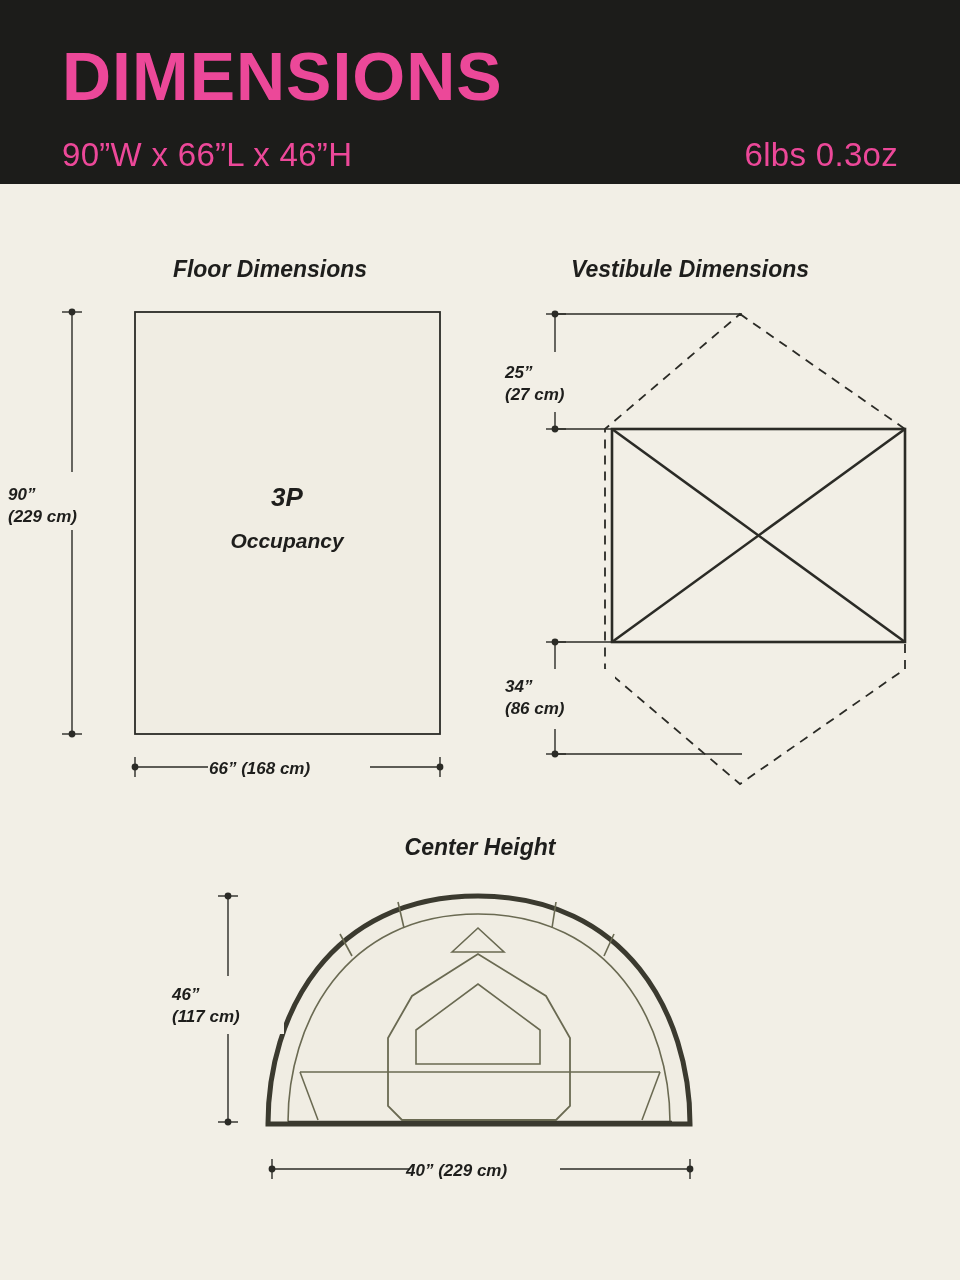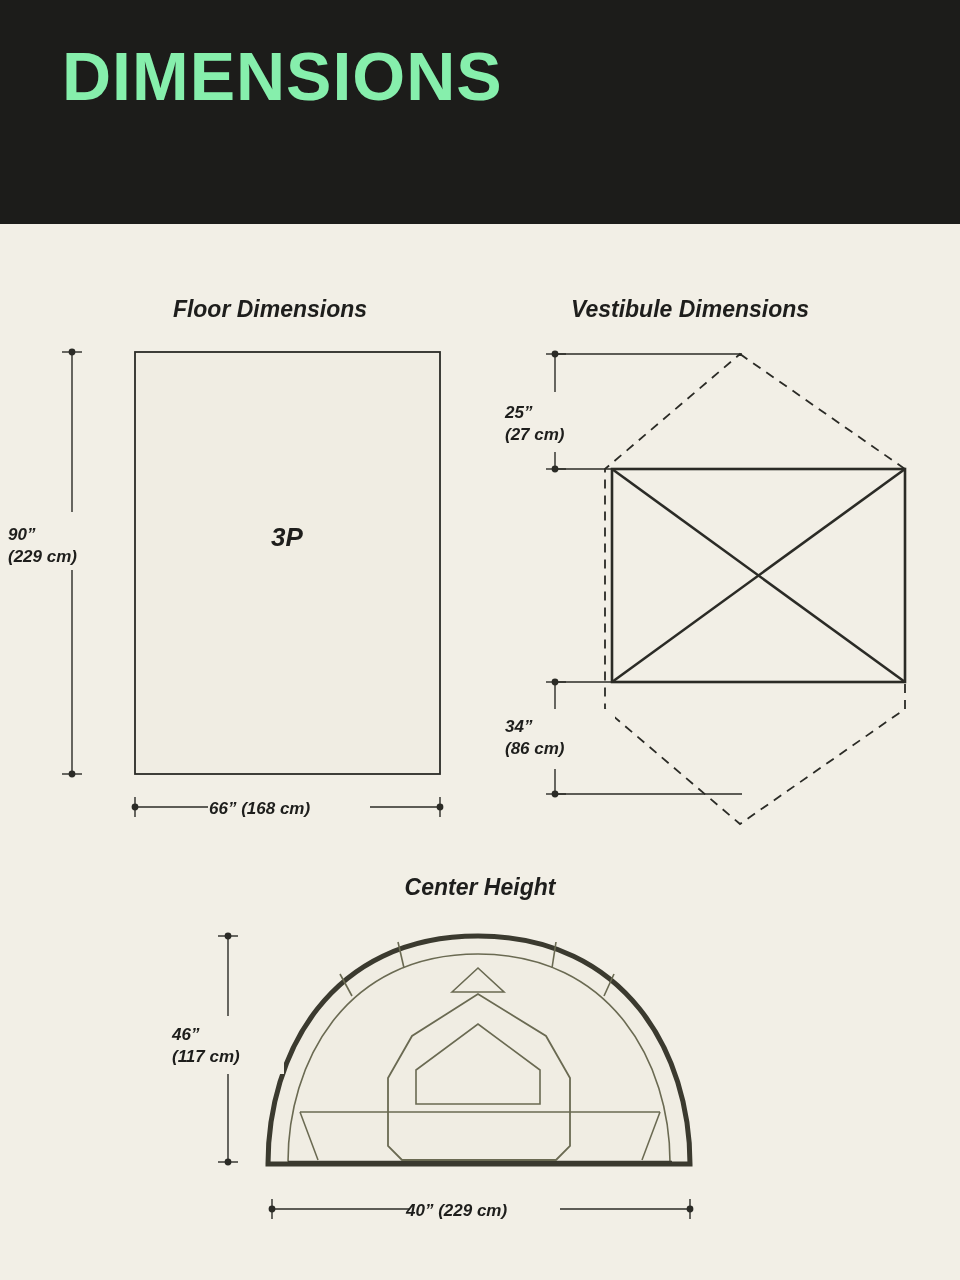--- a/index.html
+++ b/index.html
@@ -12,22 +12,22 @@
     background: #f2efe6;
     font-family: "Liberation Sans", sans-serif;
     color: #1e1e1c;
     overflow: hidden;
     position: relative;
   }
 
   
   .header {
     background: #1c1c1a;
-    color: #86efac;
-    height: 224px;
+    color: #ec4899;
+    height: 184px;
     box-sizing: border-box;
     padding: 42px 56px 0 62px;
     position: relative;
   }
   .header-title {
     font-size: 68px;
     font-weight: bold;
     letter-spacing: 1px;
     line-height: 1.0;
     margin: 0;
@@ -96,20 +96,24 @@
     font-weight: bold;
     text-align: center;
     width: 300px;
   }
 </style>
 </head>
 <body>
 
 <div class="header">
   <div class="header-title">DIMENSIONS</div>
+  <div class="header-sub-row">
+    <div class="header-dims">90”W x 66”L x 46”H</div>
+    <div class="header-weight">6lbs 0.3oz</div>
+  </div>
 </div>
 
 <div class="diagram-area">
 
   <div class="panel-title" id="floor-title">Floor Dimensions</div>
   <div class="panel-title" id="center-title">Center Height</div>
   <div class="panel-title" id="vest-title">Vestibule Dimensions</div>
 
   <svg class="overlay" viewBox="0 0 960 1045">
     <g stroke="#2b2b26" fill="none" stroke-width="1.6">
@@ -188,20 +192,21 @@
       <line x1="272" y1="985" x2="690" y2="985" stroke-width="1.4"></line>
       <line x1="272" y1="975" x2="272" y2="995" stroke-width="1.4"></line>
       <line x1="690" y1="975" x2="690" y2="995" stroke-width="1.4"></line>
       <circle cx="272" cy="985" r="3.4" fill="#2b2b26" stroke="none"></circle>
       <circle cx="690" cy="985" r="3.4" fill="#2b2b26" stroke="none"></circle>
       <rect x="410" y="971" width="150" height="28" fill="#f2efe6" stroke="none"></rect>
     </g>
   </svg>
 
   <div class="occ-big" style="left:137px; top:298px;">3P</div>
+  <div class="occ-sub" style="left:137px; top:345px;">Occupancy</div>
 
   <div class="lbl" style="left:8px; top:300px; width:128px;">
     <span>90”</span><br>
     <span>(229 cm)</span>
   </div>
 
   <div class="lbl" style="left:209px; top:574px; width:160px;">66” (168 cm)</div>
 
   <div class="lbl" style="left:505px; top:178px; width:110px;">
     <span>25”</span><br>

